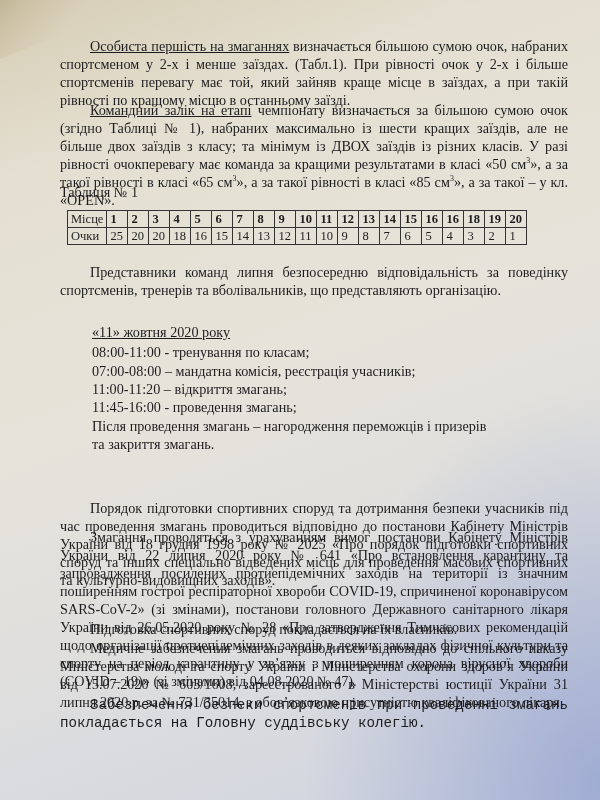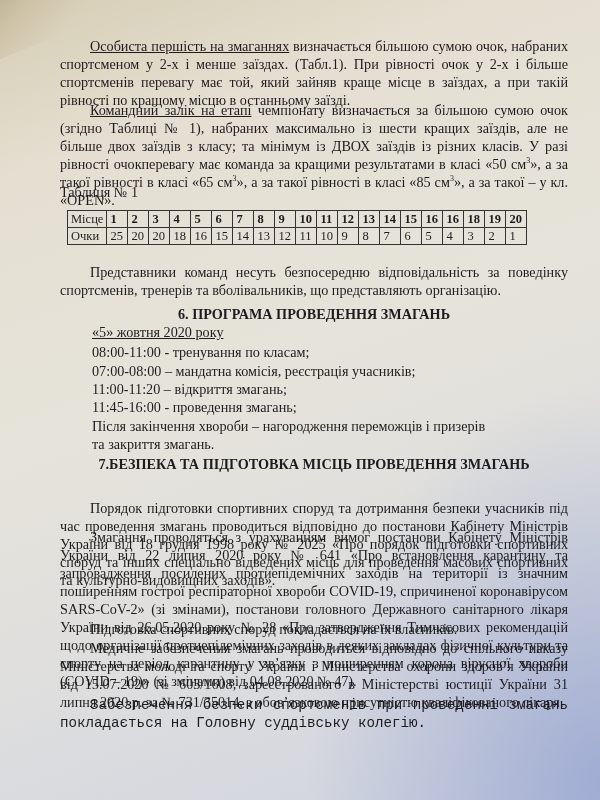--- a/index.html
+++ b/index.html
@@ -99,30 +99,28 @@
       <td>6</td>
       <td>5</td>
       <td>4</td>
       <td>3</td>
       <td>2</td>
       <td>1</td>
     </tr>
   </tbody>
     </table>
 
-  <div class="p indent" style="top:263px;">Представники команд несуть безпосередню відповідальність за поведінку спортсменів, тренерів та вболівальників, що представляють організацію.</div>
+  <div class="p indent" style="top:263px;">Представники команд липня безпосередню відповідальність за поведінку спортсменів, тренерів та вболівальників, що представляють організацію.</div>
 
-  <div class="h" style="top:305px;">6. ПРОГРАМА ПРОВЕДЕННЯ ЗМАГАНЬ</div>
-  <div class="sched b u" style="top:323px;">«5» жовтня 2020 року</div>
+  <div class="sched b u" style="top:323px;">«11» жовтня 2020 року</div>
   <div class="sched" style="top:342px;margin-top:20px;">07:00-08:00 – мандатна комісія, реєстрація учасників;</div>
   <div class="sched" style="top:343px;">08:00-11:00 - тренування по класам;</div>
   <div class="sched" style="top:380px;">11:00-11:20 – відкриття змагань;</div>
   <div class="sched" style="top:398px;">11:45-16:00 - проведення змагань;</div>
-  <div class="sched" style="top:417px;">Після закінчення хвороби – нагородження переможців і призерів та закриття змагань.</div>
+  <div class="sched" style="top:417px;">Після проведення змагань – нагородження переможців і призерів та закриття змагань.</div>
 
-  <div class="h" style="top:455px;">7.БЕЗПЕКА ТА ПІДГОТОВКА МІСЦЬ ПРОВЕДЕННЯ ЗМАГАНЬ</div>
   <div class="p indent" style="top:499px;">Порядок підготовки спортивних споруд та дотримання безпеки учасників під час проведення змагань проводиться відповідно до постанови Кабінету Міністрів України від 18 грудня 1998 року № 2025 «Про порядок підготовки спортивних споруд та інших спеціально відведених місць для проведення масових спортивних та культурно-видовищних заходів».</div>
   <div class="p indent" style="top:528px;">Змагання проводяться з урахуванням вимог постанови Кабінету Міністрів України від 22 липня 2020 року № 641 «Про встановлення карантину та запровадження посилених протиепідемічних заходів на території із значним поширенням гострої респіраторної хвороби COVID-19, спричиненої коронавірусом SARS-CoV-2» (зі змінами), постанови головного Державного санітарного лікаря України від 26.05.2020 року № 28 «Про затвердження Тимчасових рекомендацій щодо організації протиепідемічних заходів в деяких закладах фізичної культури та спорту на період карантину у зв’язку з поширенням корона вірусної хвороби (COVID – 19)» (зі змінами) від 04.08.2020 № 47).</div>
   <div class="p indent" style="top:620px;">Підготовка спортивних споруд покладається на їх власників.</div>
   <div class="p indent" style="top:639px;">Медичне забезпечення змагань проводиться відповідно до спільного наказу Міністерства молоді та спорту України і Міністерства охорони здоров’я України від 15.07.2020 № 603/1608, зареєстрованого в Міністерстві юстиції України 31 липня 2020 р. за № 731/35014, з обов’язковою присутністю кваліфікованого лікаря.</div>
   <div class="p indent" style="top:696px;font-family:Liberation Mono, monospace;">Забезпечення безпеки спортсменів при проведенні змагань покладається на Головну суддівську колегію.</div>
 
 </div>
 
 </body></html>

